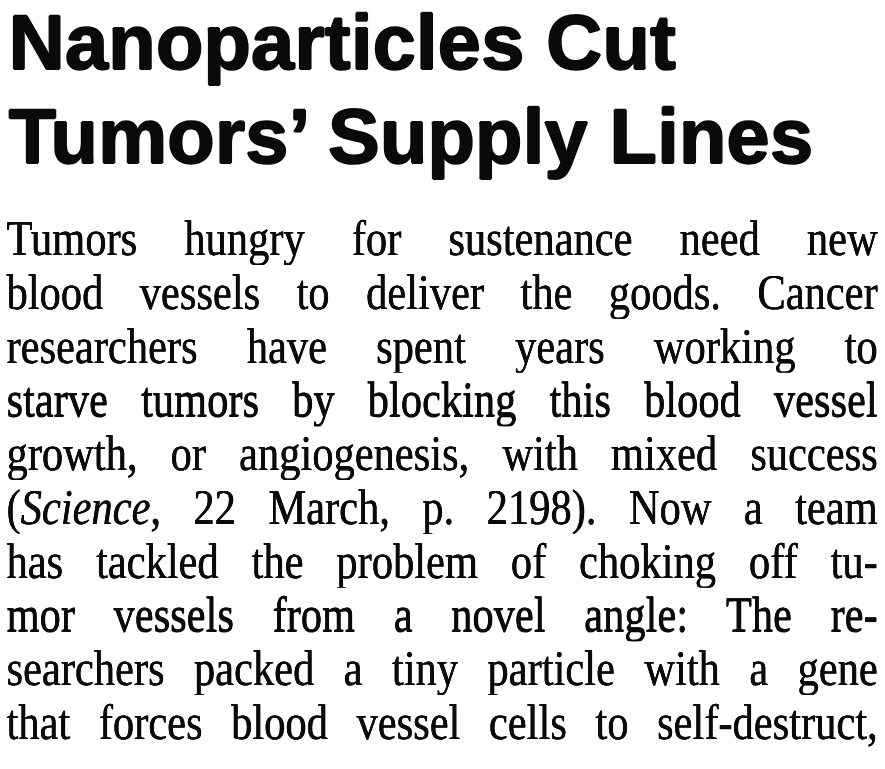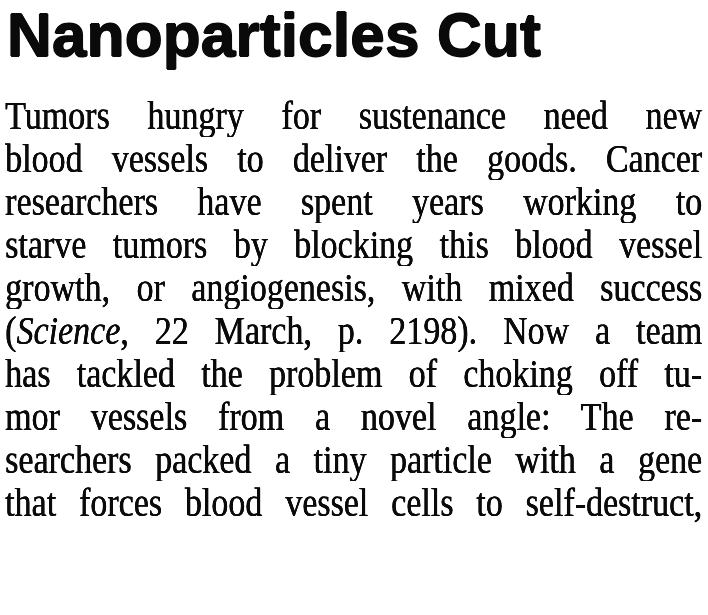--- a/index.html
+++ b/index.html
@@ -58,20 +58,21 @@
   .em {
     font-style: italic;
   }
 </style>
 </head>
 <body>
 
 <div class="page">
   <h1 class="headline">
       <div class="headline-line">Nanoparticles Cut</div>
+      <div class="headline-line">Tumors’ Supply Lines</div>
     </h1>
   <div class="article-body">
       <div class="body-line"><span>Tumors hungry for sustenance need new</span></div>
       <div class="body-line"><span>blood vessels to deliver the goods. Cancer</span></div>
       <div class="body-line"><span>researchers have spent years working to</span></div>
       <div class="body-line"><span>starve tumors by blocking this blood vessel</span></div>
       <div class="body-line"><span>growth, or angiogenesis, with mixed success</span></div>
       <div class="body-line"><span>(</span><span class="em">Science</span><span>, 22 March, p. 2198). Now a team</span></div>
       <div class="body-line"><span>has tackled the problem of choking off tu-</span></div>
       <div class="body-line"><span>mor vessels from a novel angle: The re-</span></div>

